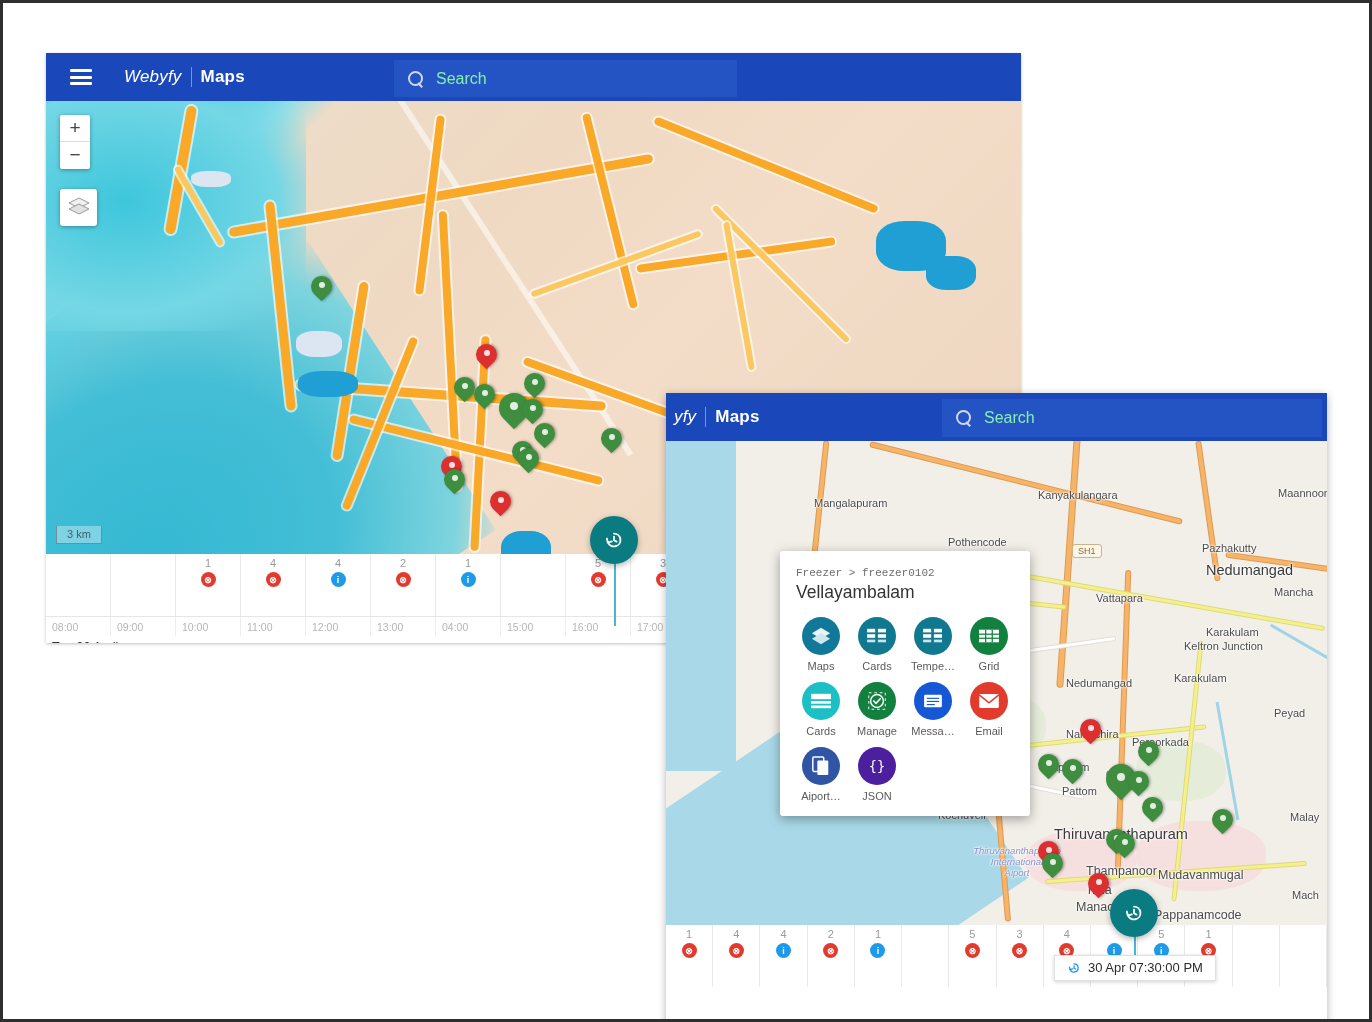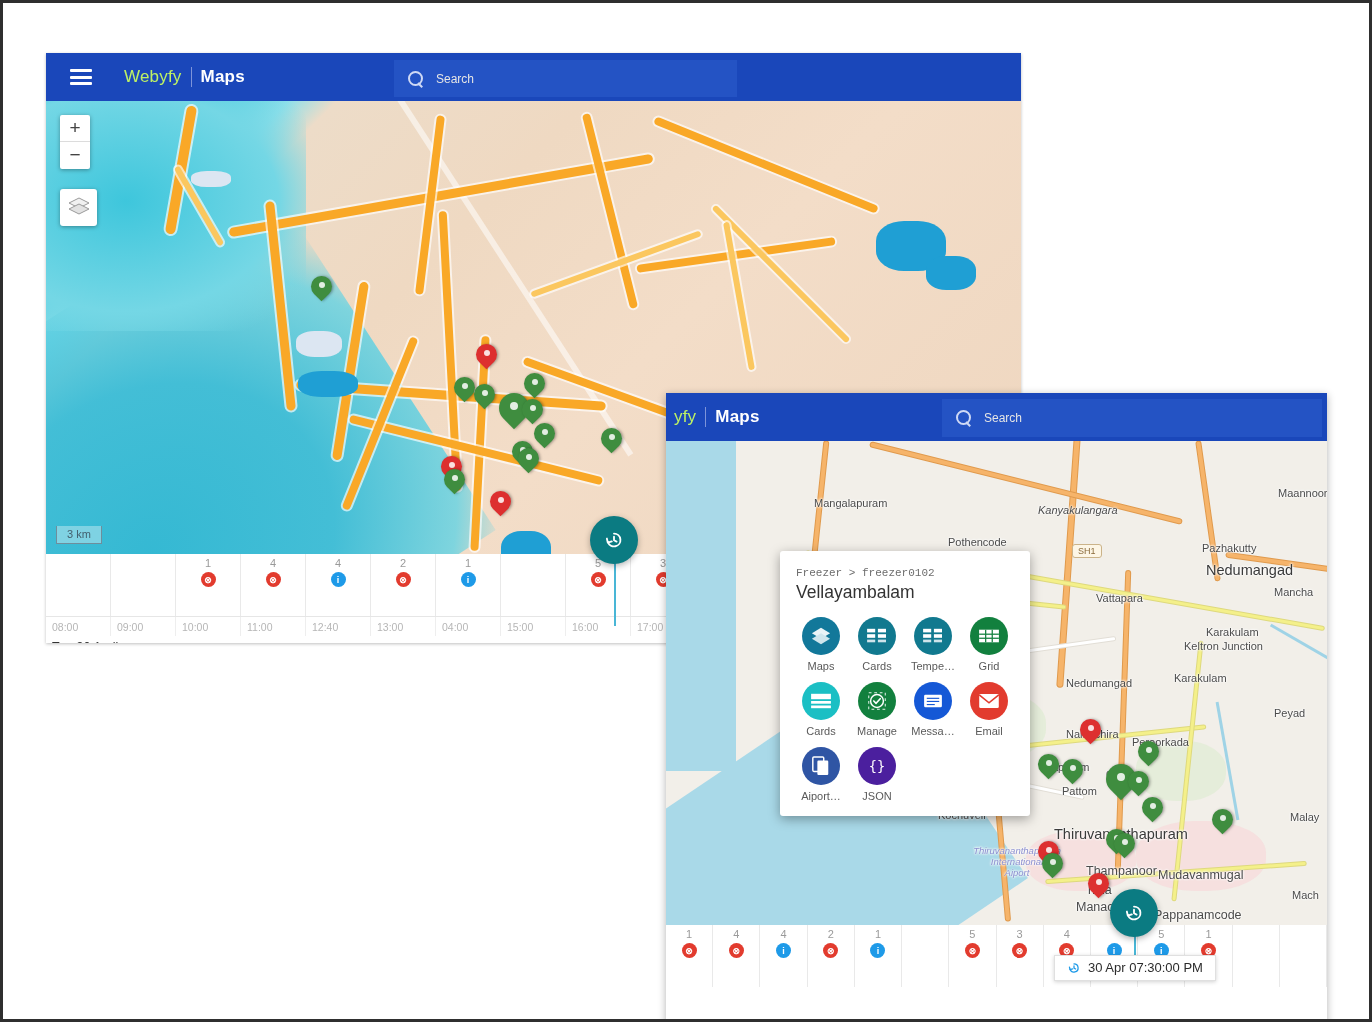--- a/index.html
+++ b/index.html
@@ -33,40 +33,40 @@
   .hamburger {
     width: 22px; height: 16px; margin-left: 24px;
     display: flex; flex-direction: column; justify-content: space-between;
     cursor: pointer;
   }
   .hamburger i { display:block; height: 3px; background: #fff; border-radius: 1px;}
   .brand {
     margin-left: 32px; color: #fff; font-size: 17px;
     display: flex; align-items: center; gap: 9px; letter-spacing: .2px;
   }
-  .brand .b-light { color: #bef264; font-weight: 400; }
+  .brand .b-light { color: #ffffff; font-weight: 400; font-style: italic; }
   .brand .b-div { width:1px; height:20px; background:#7d94da; display:block;}
   .brand .b-bold { font-weight: 700; color:#fff; }
   .searchbox {
     position: absolute; left: 348px; top: 7px;
     width: 343px; height: 37px;
     background: #2453c4;
     display: flex; align-items: center; gap: 12px; padding: 0 14px;
     cursor: text;
   }
   .search-ico { width: 16px; height: 16px; position: relative; flex: none; }
   .search-ico::before {
     content:''; position:absolute; left:0; top:0; width:11px; height:11px;
     border:2px solid #cfd9f5; border-radius:50%;
   }
   .search-ico::after {
     content:''; position:absolute; left:10px; top:11px; width:6px; height:2px;
     background:#cfd9f5; transform: rotate(45deg); transform-origin: left center;
   }
-  .search-ph { color: #e5e5e5; font-size: 12px; }
+  .search-ph { color: #86efac; font-size: 16px; }
 
   
   .map1 {
     position: relative; height: 453px; overflow: hidden;
     background:
       linear-gradient(135deg,
         #2fbcd8 0%, #2fbcd8 10%,
         #57cfe2 13%, #8fe0ea 17%,
         #eddcc8 20.4%, #efd9c2 38%, #f3ddc8 60%, #eed6bf 100%);
   }
@@ -415,21 +415,21 @@
           </div>
           <div class="tl-col">
             <div class="tl-count"></div>
           </div>
         </div>
       <div class="tl-labels" id="tl1-labels">
           <div class="tl-lab">08:00</div>
           <div class="tl-lab">09:00</div>
           <div class="tl-lab">10:00</div>
           <div class="tl-lab">11:00</div>
-          <div class="tl-lab">12:40</div>
+          <div class="tl-lab">12:00</div>
           <div class="tl-lab">13:00</div>
           <div class="tl-lab">04:00</div>
           <div class="tl-lab">15:00</div>
           <div class="tl-lab">16:00</div>
           <div class="tl-lab">17:00</div>
           <div class="tl-lab">18:00</div>
           <div class="tl-lab">19:00</div>
           <div class="tl-lab">20:00</div>
           <div class="tl-lab">21:00</div>
           <div class="tl-lab">2</div>
@@ -483,21 +483,21 @@
       <div class="m2road minor" style="left:520px;top:200px;width:3px;height:260px;transform:rotate(6deg);"></div>
       <div class="m2road minor" style="left:380px;top:430px;width:260px;height:3px;transform:rotate(-4deg);"></div>
       <div class="m2road small" style="left:180px;top:330px;width:240px;height:3px;transform:rotate(12deg);"></div>
       <div class="m2road small" style="left:250px;top:210px;width:200px;height:3px;transform:rotate(-8deg);"></div>
       <div class="m2river" style="left:560px;top:260px;width:3px;height:120px;transform:rotate(-10deg);"></div>
       <div class="m2river" style="left:600px;top:200px;width:70px;height:3px;transform:rotate(30deg);"></div>
 
       <div class="m2label airport" style="left:296px;top:404px;width:110px;">Thiruvananthapuram<br>International<br>Aiport</div>
       <div id="m2-labels">
           <div class="m2label" style="left: 612px; top: 46px;">Maannoori</div>
-          <div class="m2label" style="left: 372px; top: 63px; font-style: italic;">Kanyakulangara</div>
+          <div class="m2label" style="left: 372px; top: 48px;">Kanyakulangara</div>
           <div class="m2label" style="left: 148px; top: 56px;">Mangalapuram</div>
           <div class="m2label" style="left: 282px; top: 95px;">Pothencode</div>
           <div class="shield" style="left: 406px; top: 103px;">SH1</div>
           <div class="m2label" style="left: 536px; top: 101px;">Pazhakutty</div>
           <div class="m2label big" style="left: 540px; top: 121px;">Nedumangad</div>
           <div class="m2label" style="left: 430px; top: 151px;">Vattapara</div>
           <div class="m2label" style="left: 608px; top: 145px;">Mancha</div>
           <div class="m2label" style="left: 540px; top: 185px;">Karakulam</div>
           <div class="m2label" style="left: 518px; top: 199px;">Keltron Junction</div>
           <div class="m2label" style="left: 508px; top: 231px;">Karakulam</div>

